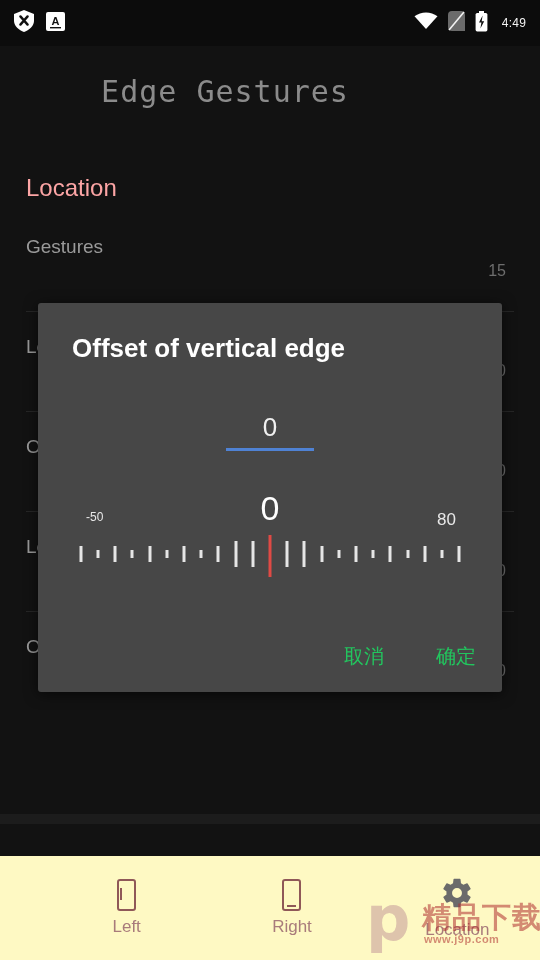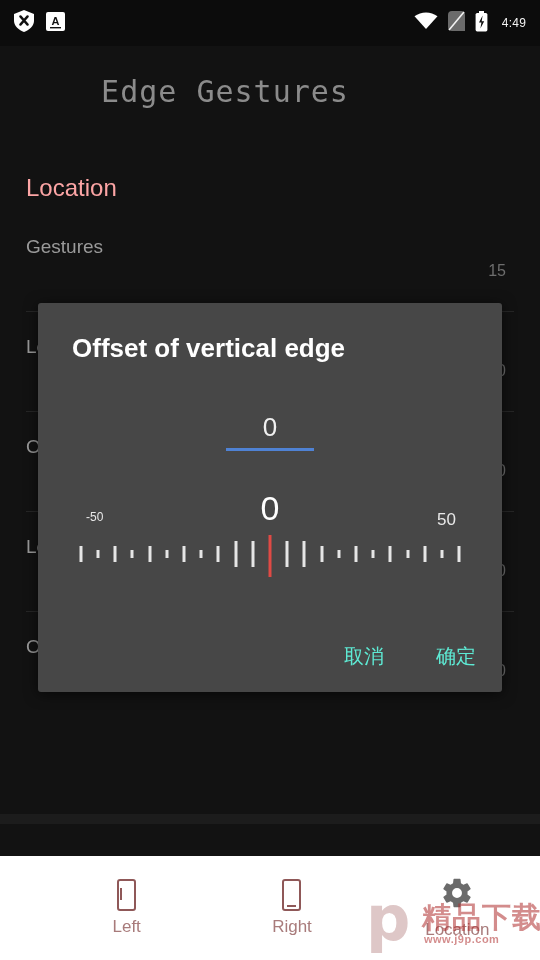--- a/index.html
+++ b/index.html
@@ -63,21 +63,21 @@
   }
   #section-behavior {
     position: absolute; top: 845px; left: 26px;
     color: #3f63a0; font-size: 18px;
   }
 
   
   #bottomnav {
     position: absolute; left: 0; top: 856px;
     width: 540px; height: 104px;
-    background: #ffffff;
+    background: #fef9c3;
     display: flex;
     padding-left: 44px;
   }
   .navitem {
     flex: 1 1 0;
     display: flex; flex-direction: column;
     align-items: center; justify-content: center;
     gap: 6px;
   }
   .navitem .nlabel { color: #a87b7b; font-size: 17px; }
@@ -172,21 +172,21 @@
     position: absolute; left: 50%; top: -6px;
     width: 3px; height: 42px; background: #e04a45;
     transform: translateX(-50%);
   }
 
   #dlg-buttons {
     position: absolute; right: 26px; bottom: 22px;
     display: flex; align-items: center; gap: 52px;
   }
   .dlg-btn {
-    color: #5eead4; font-size: 20px;
+    color: #22c55e; font-size: 20px;
     background: none; border: none; cursor: pointer;
     font-family: "Liberation Sans", sans-serif;
   }
 </style>
 </head>
 <body>
 
 <div id="screen">
 
   <div id="statusbar">
@@ -298,21 +298,21 @@
     <div id="dlg-title">Offset of vertical edge</div>
 
     <div id="dlg-input-wrap">
       <div id="dlg-input">0</div>
       <div id="dlg-underline"></div>
     </div>
 
     <div id="ruler">
       <div id="ruler-big">0</div>
       <div id="ruler-min">-50</div>
-      <div id="ruler-max">50</div>
+      <div id="ruler-max">80</div>
       <div id="ticks">
         <div class="tick t-med" style="left: 42.8px;"></div>
           <div class="tick t-short" style="left: 60px;"></div>
           <div class="tick t-med" style="left: 77.2px;"></div>
           <div class="tick t-short" style="left: 94.4px;"></div>
           <div class="tick t-med" style="left: 111.6px;"></div>
           <div class="tick t-short" style="left: 128.8px;"></div>
           <div class="tick t-med" style="left: 146px;"></div>
           <div class="tick t-short" style="left: 163.2px;"></div>
           <div class="tick t-med" style="left: 180.4px;"></div>

